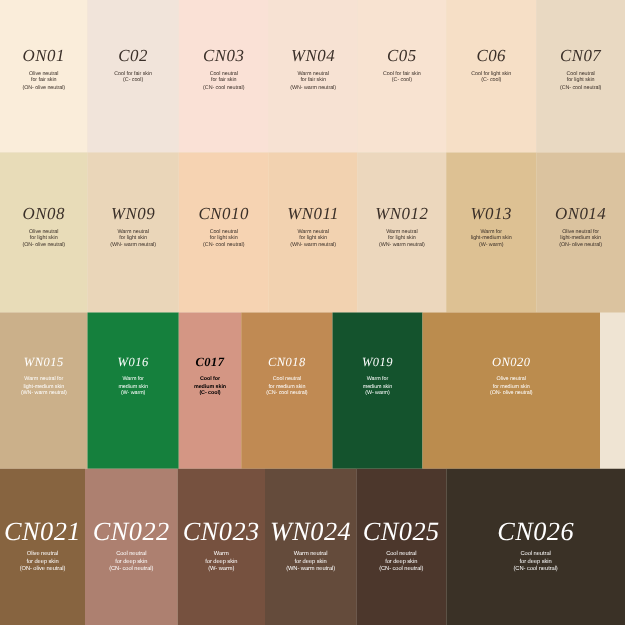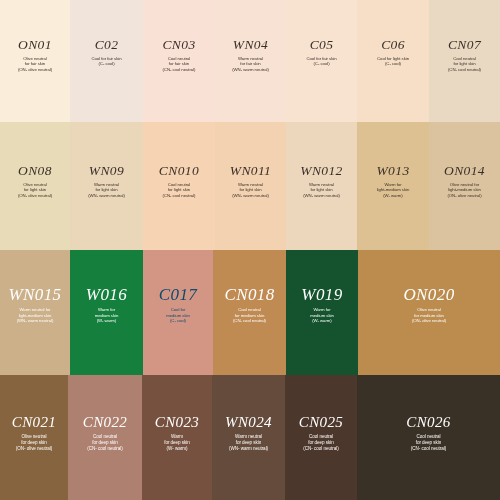--- a/index.html
+++ b/index.html
@@ -46,24 +46,24 @@
     white-space: pre-line;
     letter-spacing: -0.05px;
   }
   
   .r1 .code { font-size: 13.5px; margin-top: 38px; }
   .r1 .desc { font-size: 4.3px; margin-top: 4px; }
 
   .r2 .code { font-size: 13.5px; margin-top: 42px; }
   .r2 .desc { font-size: 4.3px; margin-top: 4px; }
 
-  .r3 .code { font-size: 17px; margin-top: 36px; }
+  .r3 .code { font-size: 10px; margin-top: 36px; }
   .r3 .desc { font-size: 4.3px; margin-top: 4px; }
 
-  .r4 .code { font-size: 15px; margin-top: 40px; }
+  .r4 .code { font-size: 21px; margin-top: 40px; }
   .r4 .desc { font-size: 4.6px; margin-top: 4px; }
 </style>
 </head>
 <body>
 
 <div id="chart" style="background: rgb(239, 228, 211);">
     <div class="row r1" style="height: 122px; border-radius: 9px;">
       <div class="cell" style="width: 70px; background: rgb(250, 237, 218); color: rgb(58, 47, 40);">
         <div class="code">ON01</div>
         <div class="desc">Olive neutral
@@ -154,21 +154,21 @@
         <div class="desc">Warm neutral for
 light-medium skin
 (WN- warm neutral)</div>
       </div>
       <div class="cell" style="width: 73px; background: #15803d; color: rgb(255, 255, 255);">
         <div class="code">W016</div>
         <div class="desc">Warm for
 medium skin
 (W- warm)</div>
       </div>
-      <div class="cell" style="width: 70px; background: rgb(212, 150, 132); color: #0c4a6e;">
+      <div class="cell" style="width: 50px; background: rgb(212, 150, 132); color: #000000; font-weight: bold;">
         <div class="code">C017</div>
         <div class="desc">Cool for
 medium skin
 (C- cool)</div>
       </div>
       <div class="cell" style="width: 73px; background: rgb(192, 138, 83); color: rgb(255, 255, 255);">
         <div class="code">CN018</div>
         <div class="desc">Cool neutral
 for medium skin
 (CN- cool neutral)</div>

